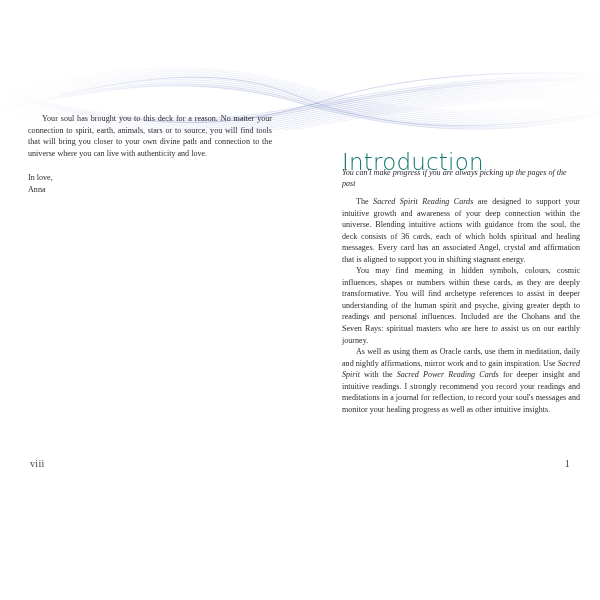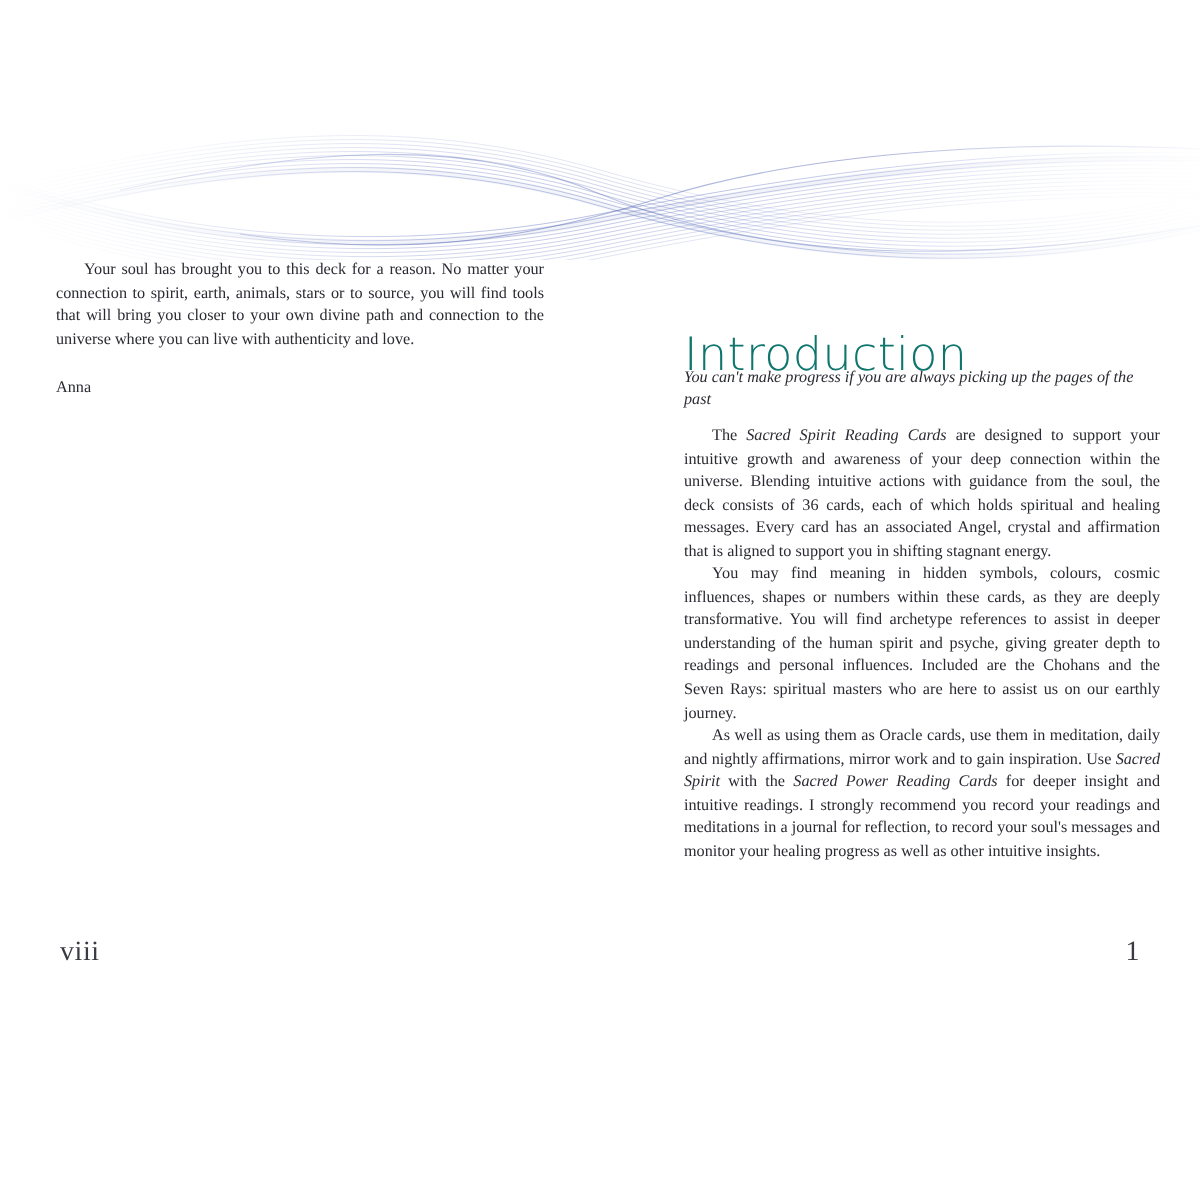--- a/index.html
+++ b/index.html
@@ -34,21 +34,21 @@
   }
   .wave-band svg {
     display: block;
     width: 600px;
     height: 75px;
   }
 
   
   .page {
     position: absolute;
-    top: 16px;
+    top: 0;
     width: 300px;
     height: 557px;
   }
   .page-left  { left: 0; }
   .page-right { left: 300px; }
 
   .text-col {
     position: absolute;
     font-size: 8.1px;
     line-height: 11.55px;
@@ -104,21 +104,21 @@
     font-size: 8.1px;
     line-height: 11.3px;
     color: #2a2a33;
     text-align: left;
   }
 
   
   .folio {
     position: absolute;
     bottom: 88px;
-    font-size: 14px;
+    font-size: 10px;
     color: #3a3a44;
     letter-spacing: 0.3px;
     margin-top: 42px;
   }
   .folio-left  { left: 30px; }
   .folio-right { right: 30px; }
 
   em, .it { font-style: italic; }
 </style>
 </head>
@@ -194,20 +194,21 @@
       </g>
     </svg>
   </div>
 
   <div class="page page-left">
 
     <div class="text-col">
       <p class="para">Your soul has brought you to this deck for a reason. No matter your connection to spirit, earth, animals, stars or to source, you will find tools that will bring you closer to your own divine path and connection to the universe where you can live with authenticity and love.</p>
 
       <div class="signature">
+        <div>In love,</div>
         <div>Anna</div>
       </div>
     </div>
 
     <div class="folio folio-left">viii</div>
   </div>
 
   <div class="page page-right">
 
     <h1 class="chapter-title">Introduction</h1>

